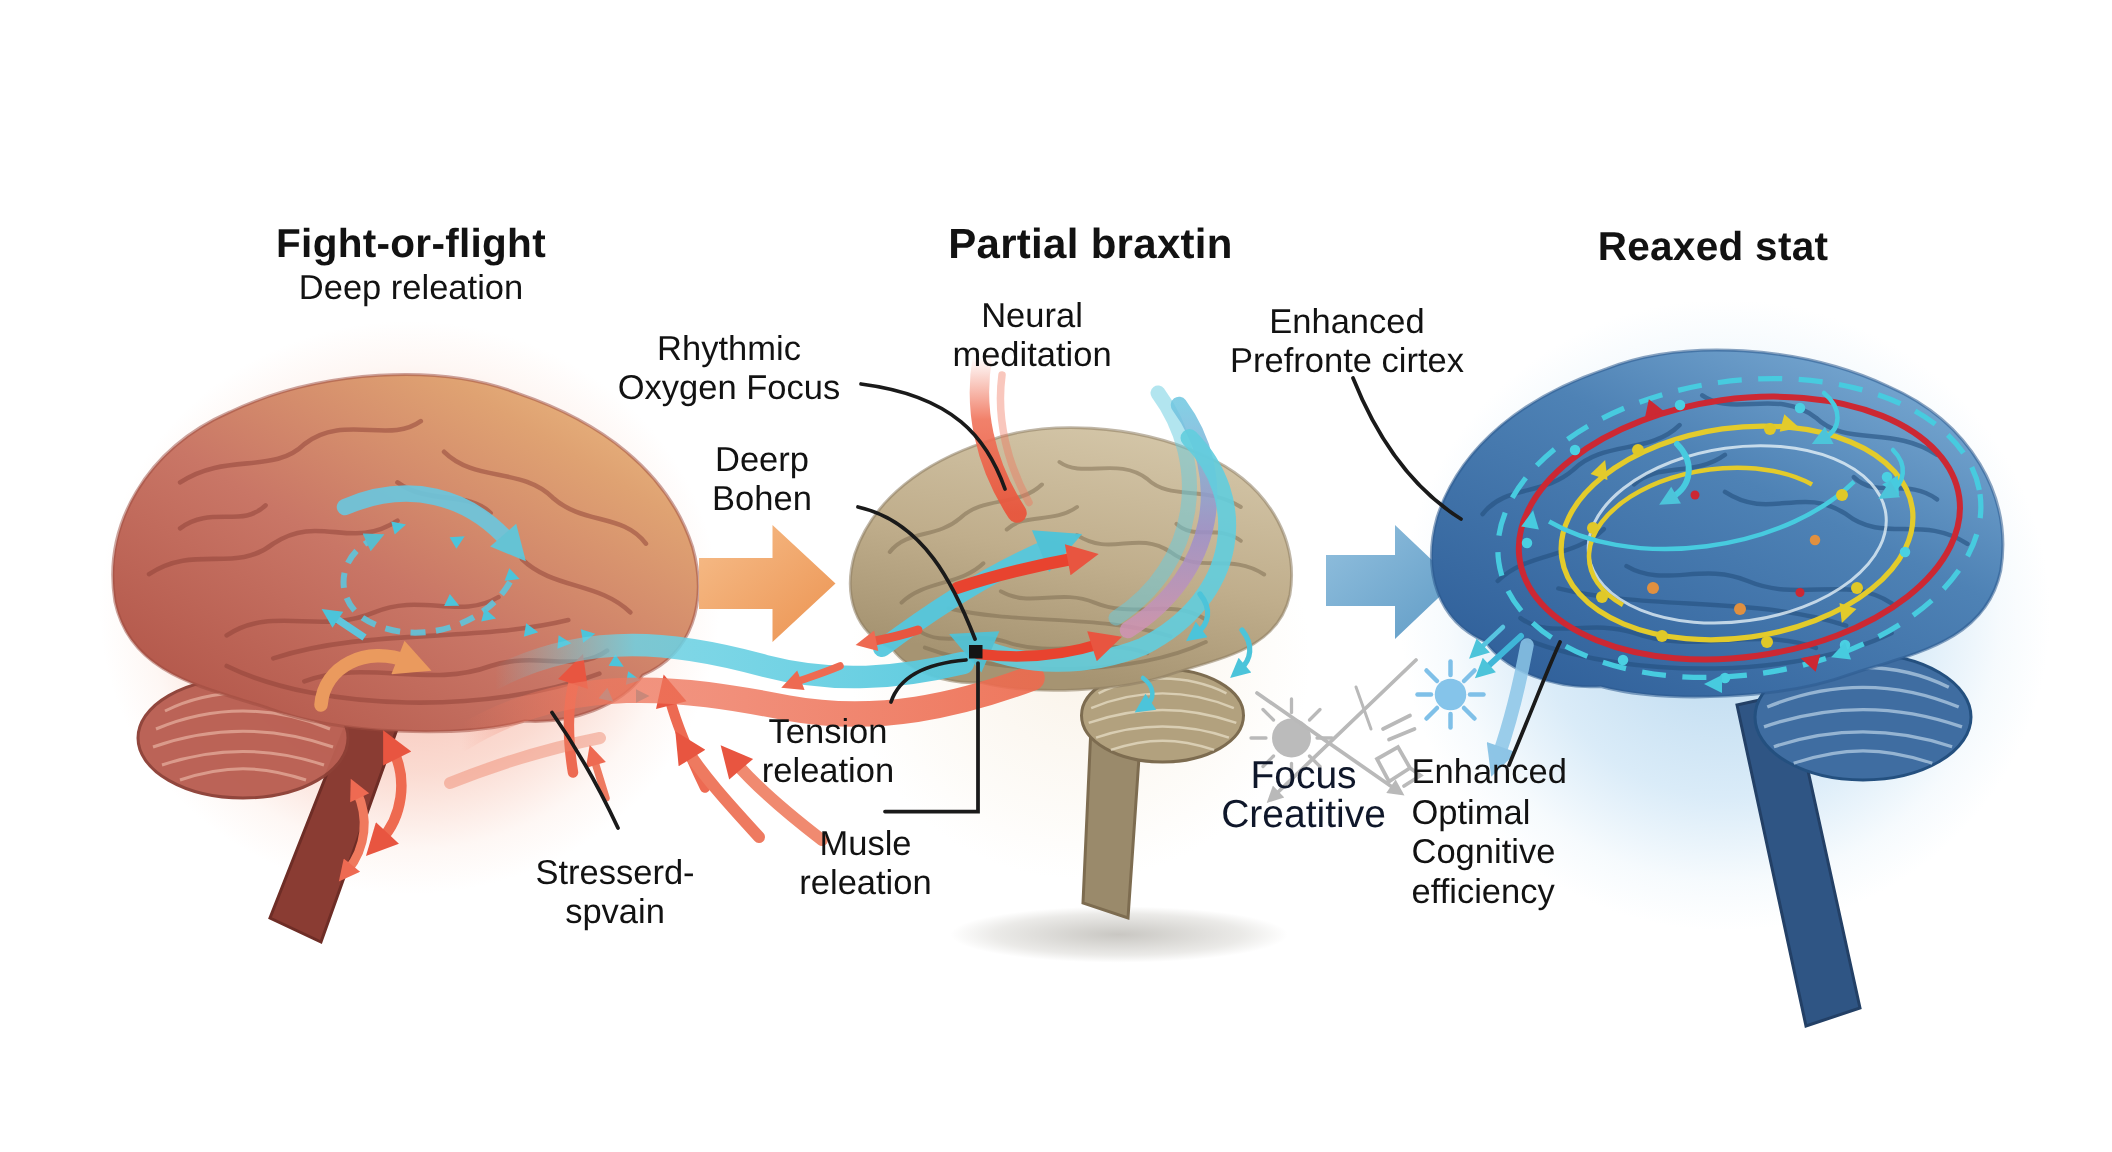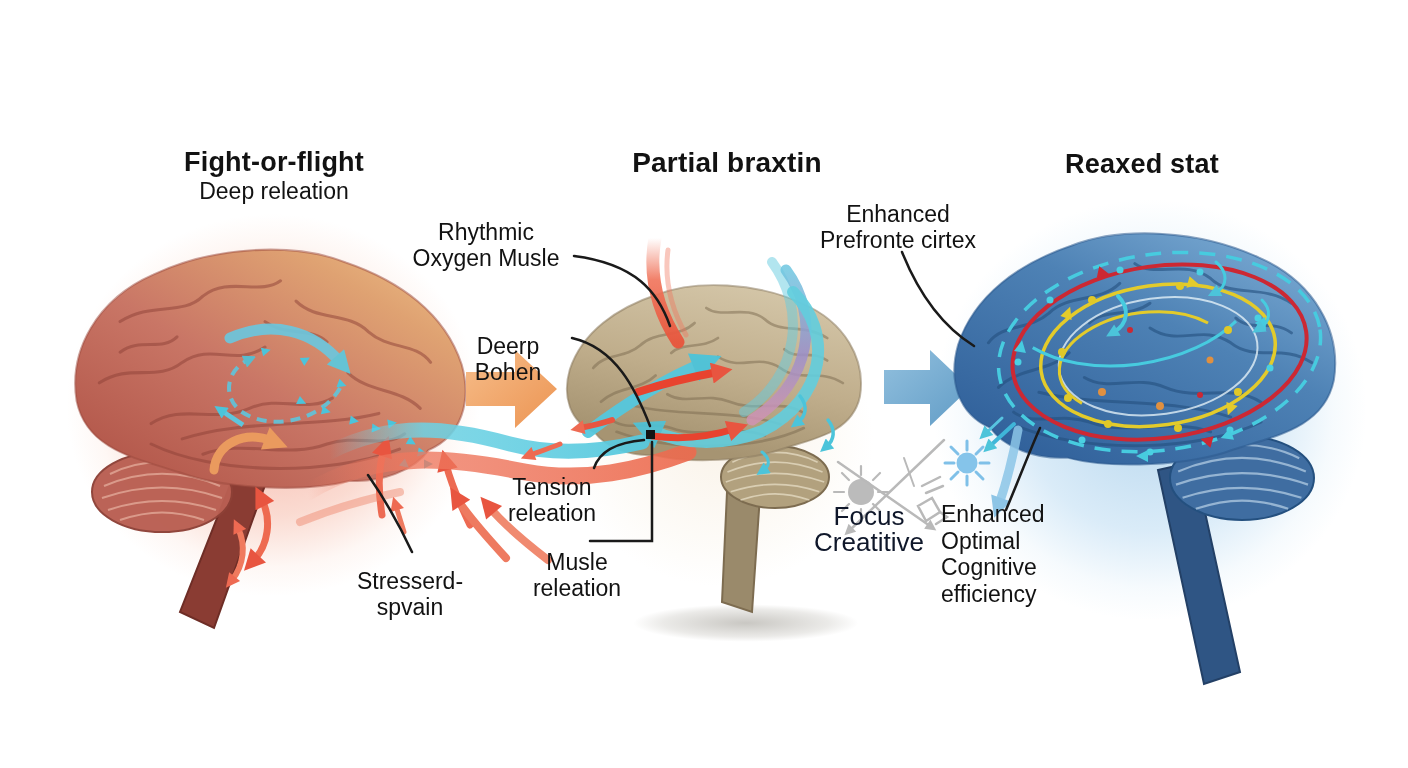--- a/index.html
+++ b/index.html
@@ -327,25 +327,29 @@
   </div>
   <div class="lbl big2" style="left:727px;top:147px;">
     <div class="b">Partial braxtin</div>
   </div>
   <div class="lbl" style="left:1142px;top:149px;">
     <div class="b">Reaxed stat</div>
   </div>
 
   <div class="lbl" style="left:486px;top:219px;">
     <div>Rhythmic</div>
-    <div>Oxygen Musle</div>
-  </div>
-  <div class="lbl" style="left:508px;top:293px;margin-top:40px;">
+    <div>Oxygen Focus</div>
+  </div>
+  <div class="lbl" style="left:508px;top:293px;">
     <div>Deerp</div>
     <div>Bohen</div>
+  </div>
+  <div class="lbl" style="left:688px;top:197px;">
+    <div>Neural</div>
+    <div>meditation</div>
   </div>
   <div class="lbl" style="left:898px;top:201px;">
     <div>Enhanced</div>
     <div>Prefronte cirtex</div>
   </div>
   <div class="lbl" style="left:552px;top:474px;">
     <div>Tension</div>
     <div>releation</div>
   </div>
   <div class="lbl" style="left:577px;top:549px;">

